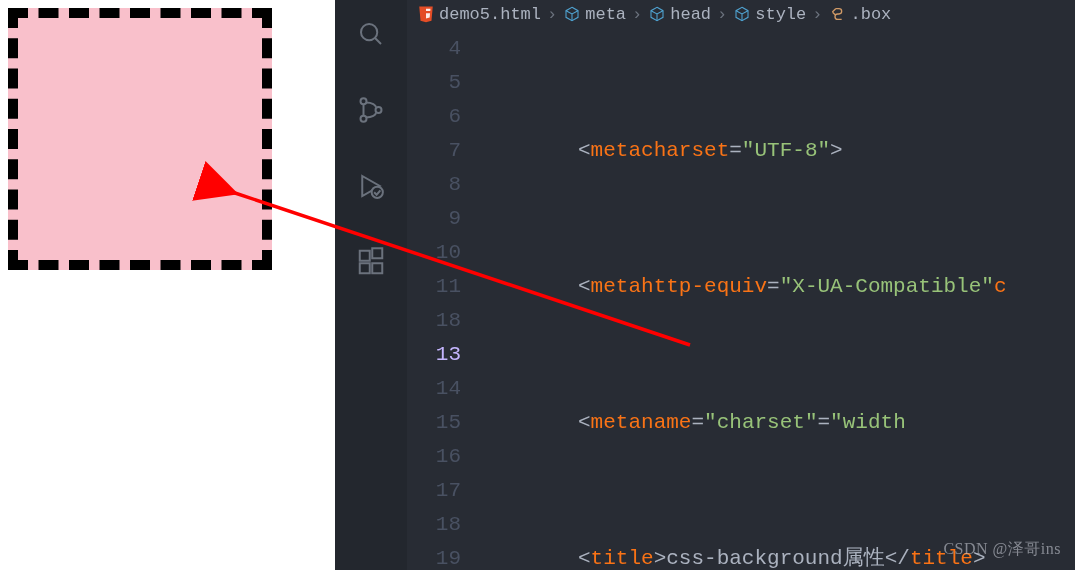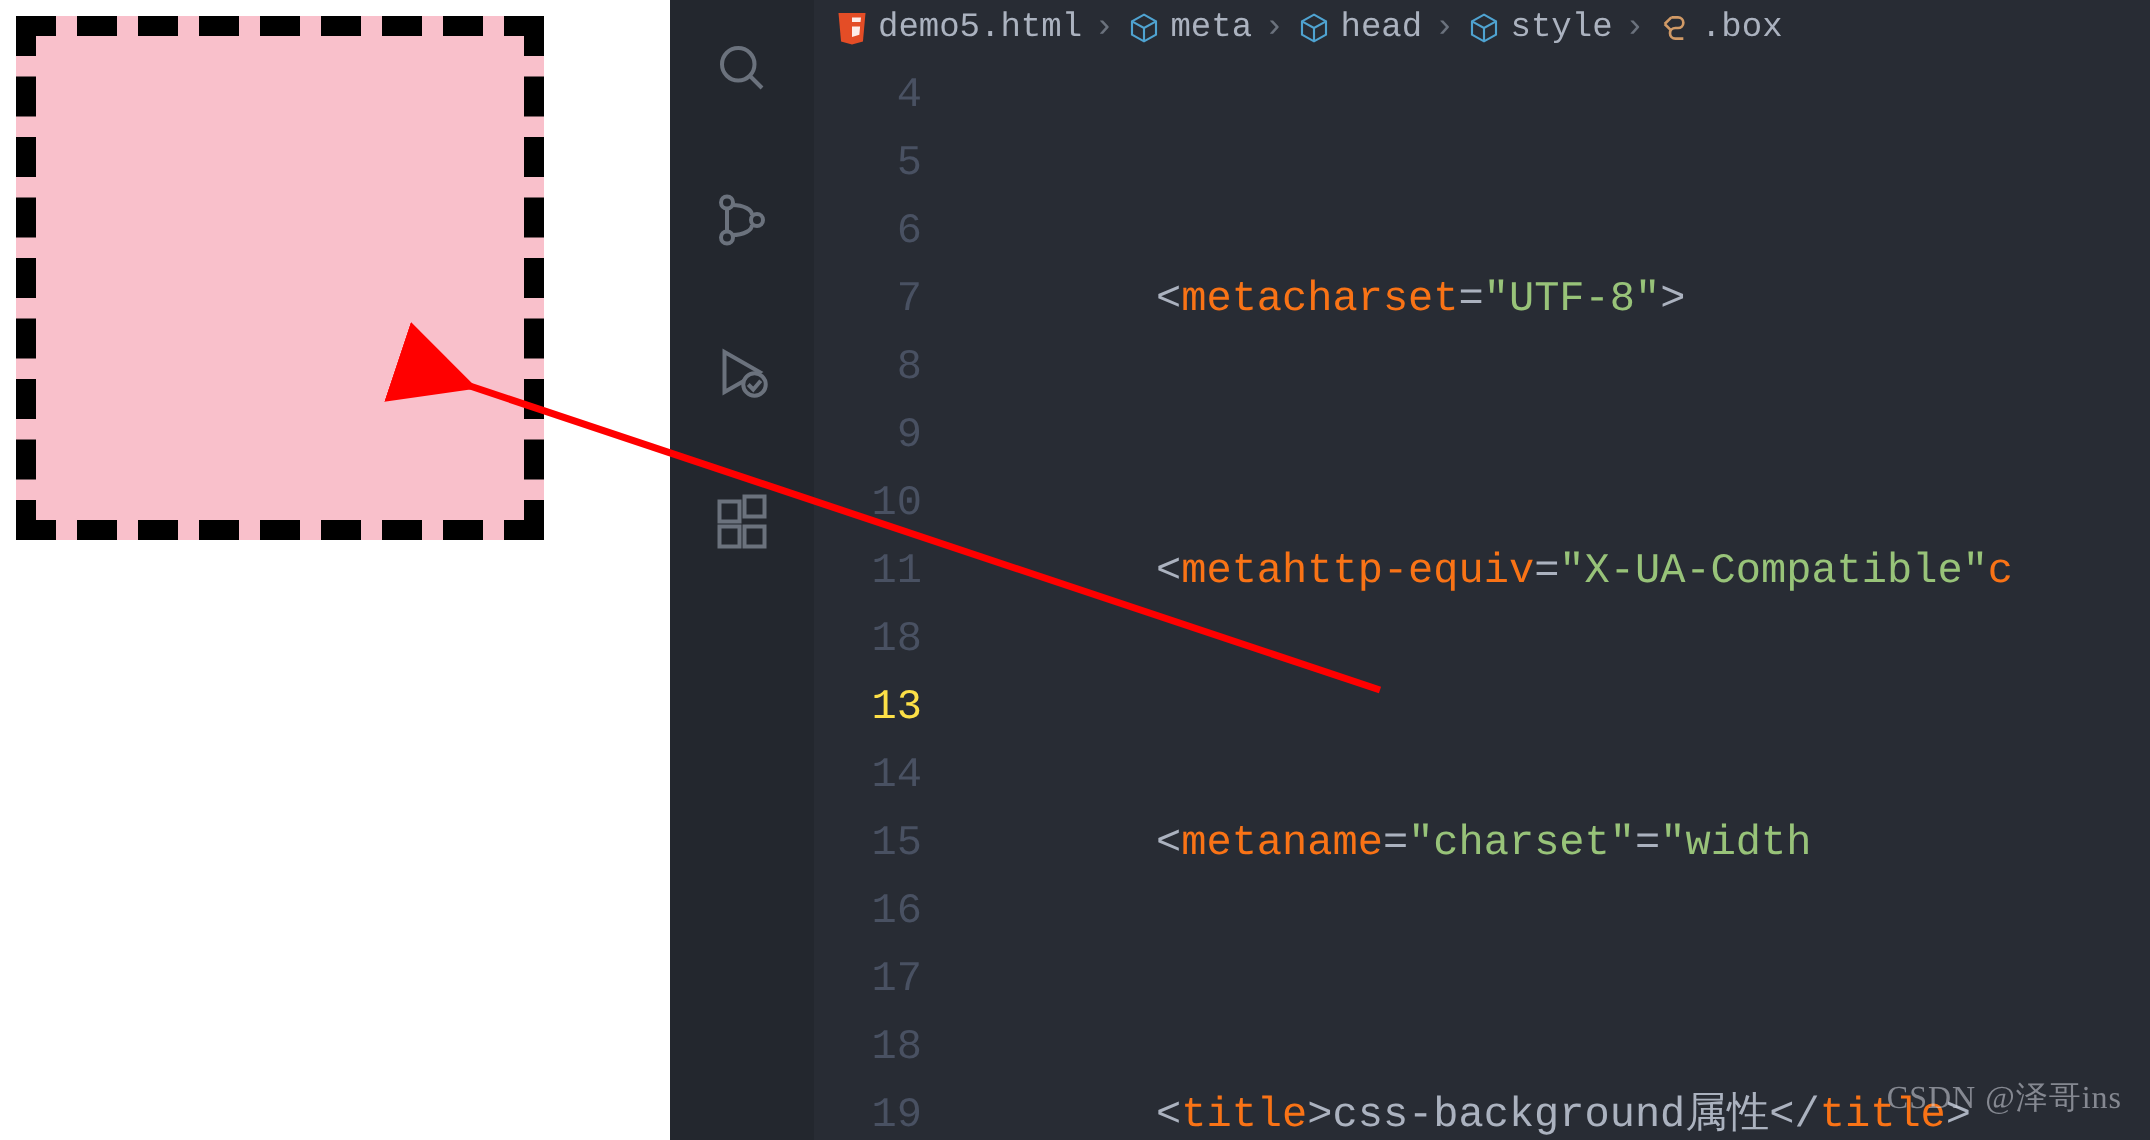--- a/index.html
+++ b/index.html
@@ -11,21 +11,21 @@
   .activity-bar { width: 72px; background: #23272e; display: flex; flex-direction: column; align-items: center; padding-top: 18px; gap: 44px; }
   .activity-bar .icon { color: #6b727d; width: 32px; height: 32px; display:flex; align-items:center; justify-content:center; }
   .editor-area { flex: 1; background: #282c34; display: flex; flex-direction: column; min-width: 0; }
   .breadcrumb { height: 28px; display: flex; align-items: center; gap: 6px; padding: 0 10px; color: #abb2bf; font-size: 17px; background: #282c34; }
   .bc-chevron { color: #6b727d; }
   .bc-item { display: flex; align-items: center; gap: 4px; }
   .bc-icon { width: 18px; height: 18px; display:flex; align-items:center; justify-content:center; }
   .code-wrap { display: flex; flex: 1; min-height: 0; }
   .gutter { width: 76px; text-align: right; padding-right: 22px; color: #495162; font-size: 21px; line-height: 34px; padding-top: 4px; user-select: none; }
   .gutter .ln { height: 34px; }
-  .gutter .ln.active { color: #fde047; }
+  .gutter .ln.active { color: #c4b5fd; }
   .code { flex: 1; font-size: 21px; line-height: 34px; padding-top: 4px; white-space: pre; color: #abb2bf; position: relative; min-width: 0; }
   .row { height: 34px; display: flex; align-items: center; position: relative; }
   .pad { display: inline-block; }
   .t-punc   { color: #abb2bf; }
   .t-angle  { color: #abb2bf; }
   .t-tag    { color: #f97316; }
   .t-attr   { color: #f97316; }
   .t-str    { color: #98c379; }
   .t-text   { color: #abb2bf; }
   .watermark { position: absolute; right: 14px; bottom: 10px; color: rgba(210,214,222,0.55); font-size: 16px; font-family: Liberation Serif, serif; letter-spacing: 0.5px; }

